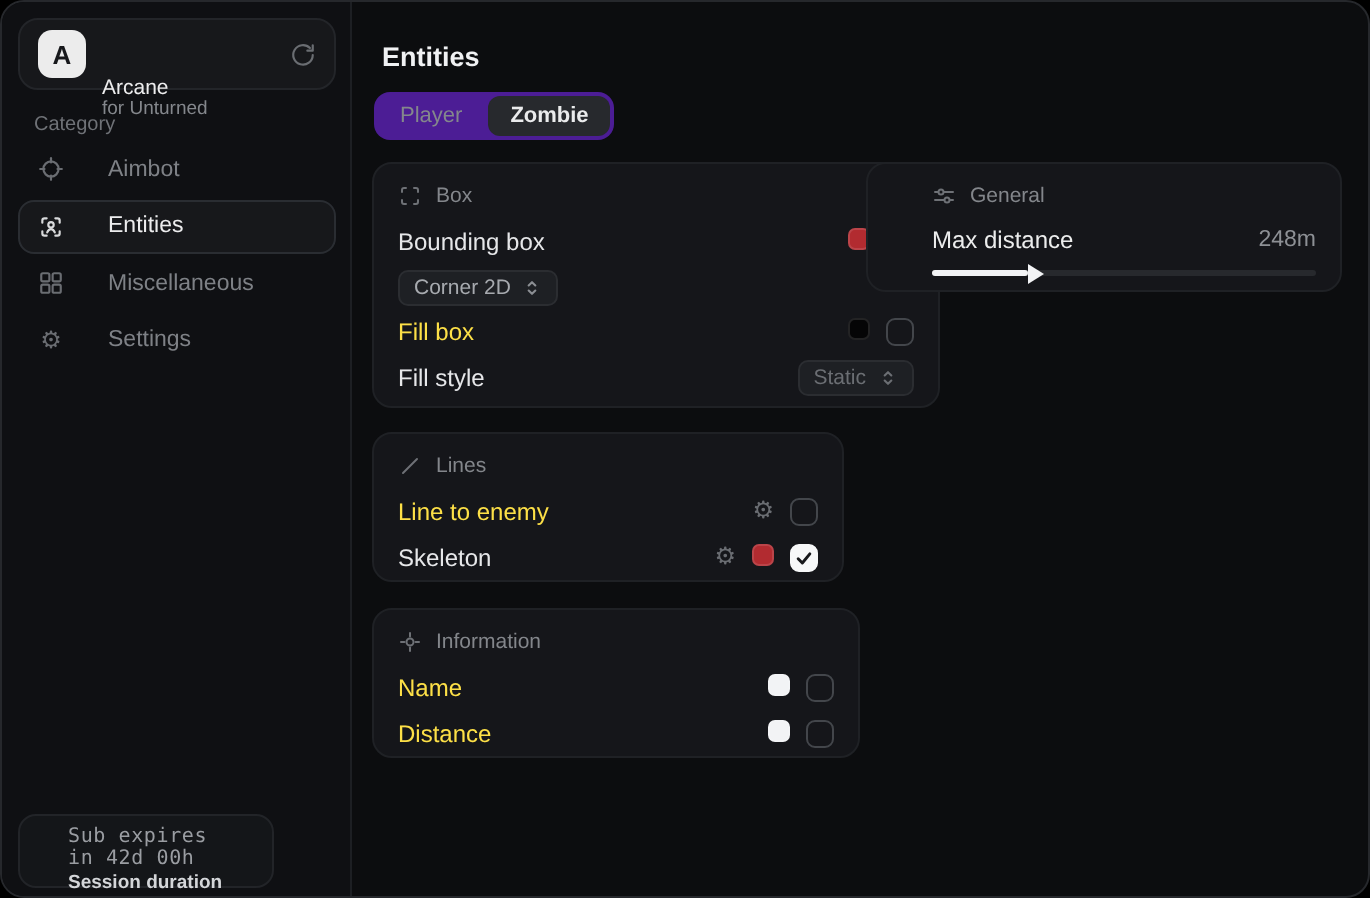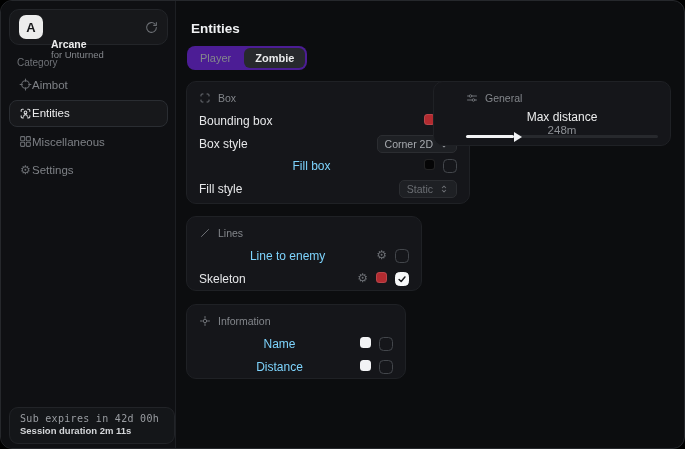--- a/index.html
+++ b/index.html
@@ -17,87 +17,87 @@
     position:absolute; left:8px; top:8px; width:159px; height:36px;
     background:#17181b; border:1px solid #232529; border-radius:10px;
     display:flex; align-items:center; padding:0 9px; gap:8px;
   }
   .logo {
     width:24px; height:24px; border-radius:7px; background:#ececec;
     color:#17181b; font-weight:bold; font-size:13px;
     display:flex; align-items:center; justify-content:center;
   }
   .profile-text { line-height:1.15; flex:1; }
-  .profile-title { font-size:10.5px; font-weight:bold; color:#ededee;margin-top:44px; }
+  .profile-title { font-size:10.5px; font-weight:normal; color:#ededee;margin-top:44px; }
   .profile-sub { font-size:9.5px; color:#84878c; }
   .sync { color:#6a6d72; display:flex; }
   .category-label {
     position:absolute; left:16px; top:56px; font-size:10px; color:#6f7277;
   }
   .nav { position:absolute; left:8px; top:70px; width:159px; }
   .nav-item {
     height:27px; margin-bottom:1.5px; border-radius:8px; border:1px solid transparent;
-    display:flex; align-items:center; gap:0; padding:0 9px;
+    display:flex; align-items:center; gap:22px; padding:0 9px;
     font-size:11.5px; color:#7e8186;
   }
   .nav-item .nicon { display:flex; color:#6a6d72; width:13px; justify-content:center; }
   .nav-item.active {
     background:#17181b; border-color:#2a2d32; color:#ececed;
   }
   .nav-item.active .nicon { color:#d8d9db; }
   .footer-card {
-    position:absolute; left:8px; top:406px; width:166px; height:37px;
+    position:absolute; left:8px; top:406px; width:128px; height:37px;
     background:#141619; border:1px solid #222428; border-radius:9px;
-    padding:5px 10px 0;
+    padding:5px 24px 0;
   }
   .footer-line1 { font-family:"DejaVu Sans Mono", monospace; font-size:10px; color:#9a9da2; letter-spacing:0.3px; }
   .footer-line2 { font-size:9.5px; color:#d4d6d9; font-weight:bold; margin-top:1px; }
   
   .main-title { position:absolute; left:190px; top:20px; font-size:13.5px; font-weight:bold; color:#f0f1f3; }
   .tabs {
     position:absolute; left:186px; top:45px; display:inline-flex;
     background:#4c1d95; border-radius:8px; padding:2px; gap:2px;
   }
   .tab { padding:4px 11px; border-radius:6px; font-size:11px; color:#84878c; }
   .tab.active { background:#27292d; color:#eaebec; font-weight:bold; }
   
   .card {
     position:absolute; background:#15161a; border:1px solid #1f2125;
     border-radius:10px; padding:8px 12px; overflow:hidden;
   }
   .card-box { left:185px; top:80px; width:284px; height:123px; }
   .card-lines { left:185px; top:215px; width:236px; height:75px; }
-  .card-info { left:185px; top:303px; width:220px; height:75px; }
+  .card-info { left:185px; top:303px; width:244px; height:75px; }
   .card-general { left:432px; top:80px; width:238px; height:65px;padding-left:32px; }
   .card-header {
     display:flex; align-items:center; gap:7px; color:#83868b; font-size:10.5px;
     height:16px; margin-bottom:4px;
   }
   .card-header .hicon { display:flex; color:#6e7176; }
   .row { height:22.5px; display:flex; align-items:center; }
   .row-label { flex:1; font-size:12px; color:#e6e7e9; }
-  .row.dim .row-label { color:#7dd3fc;text-align:center; }
+  .row.dim .row-label { color:#fde047; }
   .controls { display:flex; align-items:flex-start; gap:8px; }
   .swatch { width:11px; height:11px; border-radius:3.5px; border:1px solid rgba(255,255,255,0.12); }
   .checkbox {
     width:14px; height:14px; border-radius:4.5px; border:1px solid #43464b;
     display:flex; align-items:center; justify-content:center; background:transparent;
   }
   .checkbox.checked { background:#f7f8f9; border-color:#f7f8f9; }
   .gear-glyph { font-size:12px; color:#6a6d72; line-height:1; }
   .dropdown {
     display:inline-flex; align-items:center; gap:6px; height:18px;
     background:#1e2024; border:1px solid #2b2d31; border-radius:5px;
     padding:0 7px; font-size:10.5px; color:#a7aaaf;
   }
   .dropdown .dicon { display:flex; color:#8b8e93; }
   .row.dim .dropdown, .dropdown.dim { color:#6b6e73; }
   .dropdown.dim .dicon { color:#6b6e73; }
   
-  .slider-row { height:20px; display:flex; align-items:center;flex-direction:column; }
+  .slider-row { height:20px; display:flex; align-items:center; }
   .slider-label { flex:1; font-size:12px; color:#eceded; }
   .slider-value { font-size:11.5px; color:#8d9095; }
   .slider-track {
     position:relative; margin-top:5px; height:3px; border-radius:2px; background:#27292d;
   }
   .slider-fill { position:absolute; left:0; top:0; height:3px; border-radius:2px; background:#f2f3f5; }
   .slider-thumb {
     position:absolute; top:-3.5px; right:-8px; width:0; height:0;
     border-top:5px solid transparent; border-bottom:5px solid transparent;
     border-left:8px solid #f2f3f5;
@@ -200,21 +200,20 @@
       <span class="controls">
         <span class="swatch" style="background: rgb(178, 43, 48);"></span>
         <span class="checkbox checked">
           <svg width="10" height="10" viewBox="0 0 24 24" fill="none" stroke="#17181b" stroke-width="3.5" stroke-linecap="round" stroke-linejoin="round">
               <polyline points="5 13 10 18 19 7"></polyline>
             </svg>
         </span>
       </span>
     </div>
     <div class="row">
-      <span class="row-label">Box style</span>
       <span class="controls">
         <span class="dropdown">
           <span>Corner 2D</span>
           <span class="dicon">
             <svg width="10" height="10" viewBox="0 0 24 24" fill="none" stroke="currentColor" stroke-width="2.5" stroke-linecap="round" stroke-linejoin="round">
                 <polyline points="8 9 12 5 16 9"></polyline>
                 <polyline points="8 15 12 19 16 15"></polyline>
               </svg>
           </span>
         </span>

